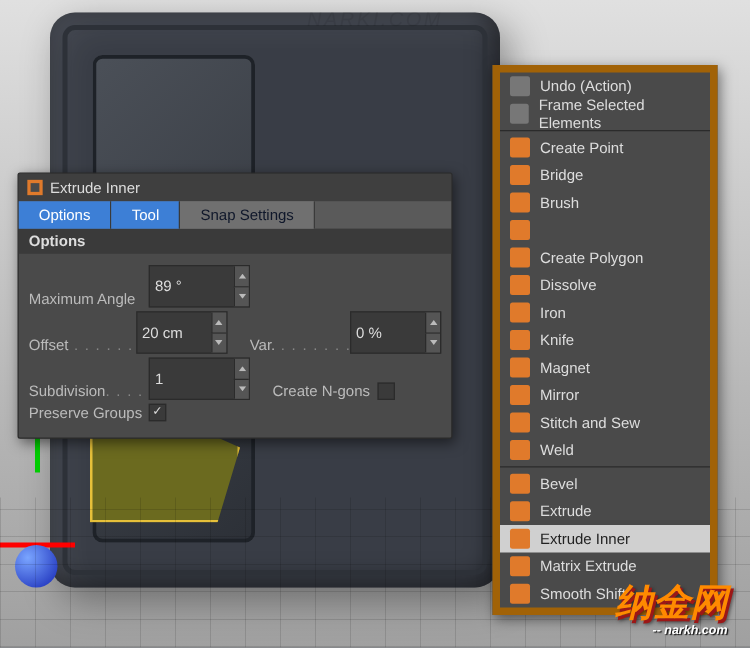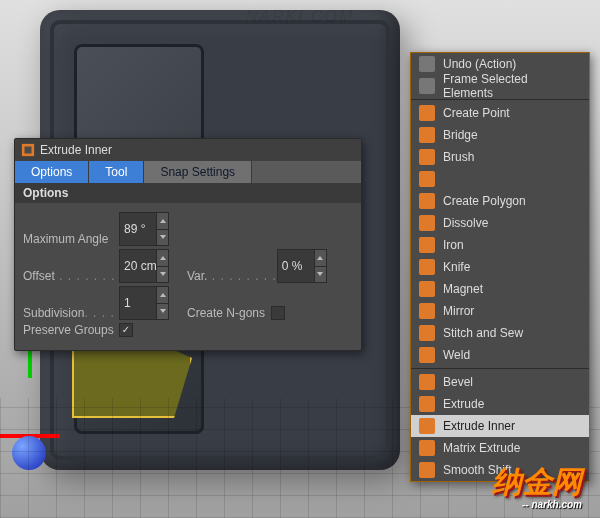--- a/index.html
+++ b/index.html
@@ -47,34 +47,34 @@
   .panel-title svg{width:14px;height:14px;margin-right:5px;}
   .tabbar { display:flex; background:#5a5a5a; }
   .tab { padding:4px 16px; font-size:12px; border-right:1px solid #3a3a3a; cursor:pointer;}
   .tab.blue { background:#3d7fd6; color:#fff; }
   .tab.gray { background:#707070; color:#0f172a; }
   .section-head { padding:3px 8px; background:#3a3a3a; font-weight:bold; }
   .fields { padding:6px 8px 10px; }
   .row { display:flex; align-items:flex-end; margin:3px 0; }
   .lbl { width:96px; color:#bbb; white-space:nowrap; overflow:hidden; }
   .lbl .dots { letter-spacing:1px; color:#888;}
-  .fld { width:50px; height:18px; background:#3a3a3a; border:1px solid #2b2b2b; color:#ddd;
+  .fld { width:81px; height:18px; background:#3a3a3a; border:1px solid #2b2b2b; color:#ddd;
     display:flex; align-items:center; padding:16px 4px; position:relative;}
   .fld .spin { position:absolute; right:0; top:0; bottom:0; width:12px;
     display:flex;flex-direction:column;}
   .fld .spin div{flex:1;background:#555;border-left:1px solid #2b2b2b;display:flex;align-items:center;justify-content:center;}
   .fld .spin div:first-child{border-bottom:1px solid #2b2b2b;}
   .fld .spin svg{width:6px;height:4px;fill:#bbb;}
   .chk { width:14px; height:14px; background:#3a3a3a; border:1px solid #2b2b2b; display:flex;align-items:center;justify-content:center;}
   .chk.on::after{content:"✓";color:#ddd;font-size:10px;line-height:1;}
 
   
   .ctx {
-    position:absolute; right:10px; top:52px; width:180px;
-    background:#4a4a4a; border:1px solid #a16207; color:#ddd; font-size:12px;
+    position:absolute; right:26px; top:52px; width:180px;
+    background:#4a4a4a; border:6px solid #a16207; color:#ddd; font-size:12px;
     box-shadow:2px 3px 10px rgba(0,0,0,.5);
   }
   .ctx .it { display:flex; align-items:center; height:22px; padding:0 8px; cursor:pointer;}
   .ctx .it.sel { background:#d0d0d0; color:#222; }
   .ctx .sep { height:1px; background:#2b2b2b; margin:2px 0;}
   .ctx .ic { width:16px; height:16px; margin-right:8px; display:flex;align-items:center;justify-content:center;}
   .ctx .ic.orange{background:#e07a2b;border-radius:2px;}
   .ctx .ic.gray{background:#777;border-radius:2px;}
 
   .watermark-top{position:absolute;top:8px;left:50%;transform:translateX(-50%);color:rgba(0,0,0,.08);font-size:16px;letter-spacing:2px;font-style:italic;}

